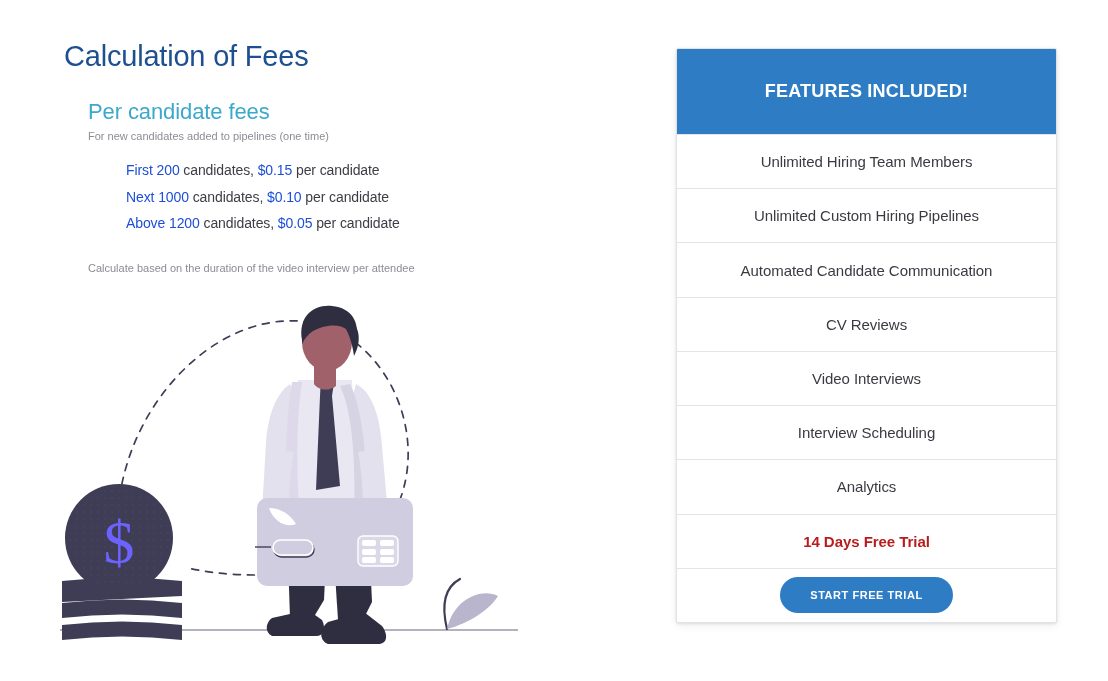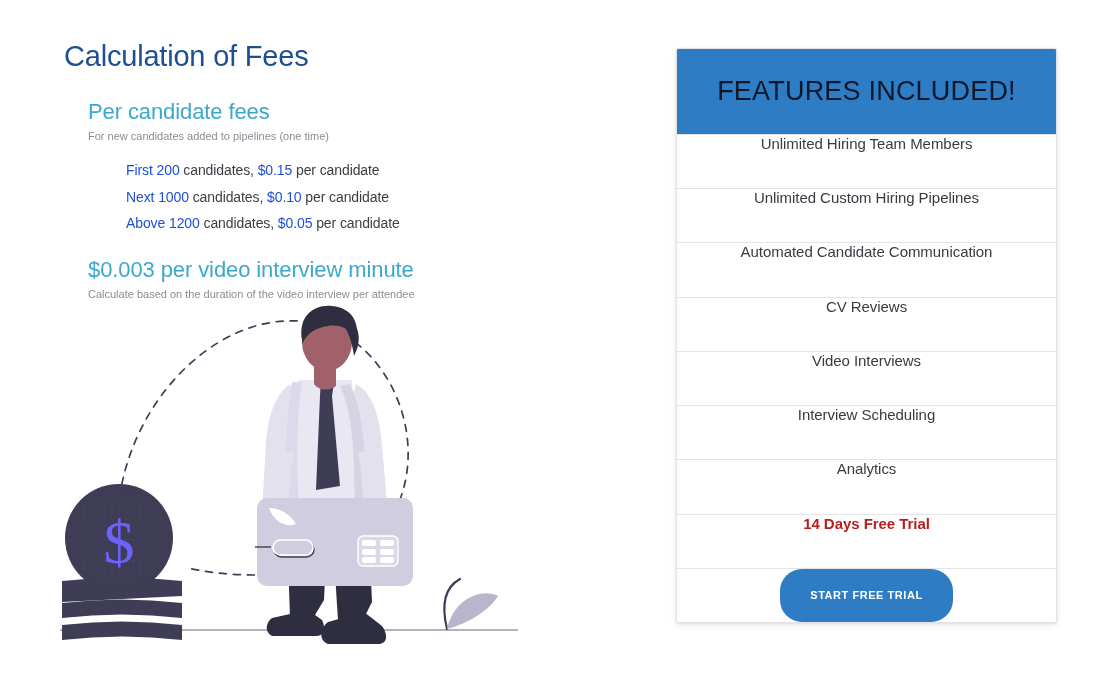--- a/index.html
+++ b/index.html
@@ -56,26 +56,26 @@
     box-shadow: 0 1px 3px rgba(0,0,0,0.10), 0 3px 8px rgba(0,0,0,0.06);
     overflow: hidden;
     display: flex; flex-direction: column;
   }
   .card-header {
     height: 85px; flex: 0 0 85px;
     background: #2e7cc3;
     display: flex; align-items: center; justify-content: center;
   }
   .card-header-text {
-    color: #0f172a; font-size: 27px; font-weight: 400;
+    color: #ffffff; font-size: 18px; font-weight: 700;
     letter-spacing: 0.2px; white-space: nowrap;
   }
   .feature-row {
     flex: 1 1 0;
-    display: flex; justify-content: center;
+    display: flex; align-items: center; justify-content: center;
     border-top: 1px solid #e4e4e6;
     font-size: 15px; color: #3a3a42; text-align: center;
     padding: 0 10px; letter-spacing: -0.05px;
   }
   .feature-row:first-of-type { border-top: none; }
   .feature-row.bold { font-weight: 700; color: #b91c1c; }
   .feature-row.cta { border-top: 1px solid #e4e4e6; }
   .cta-button {
     background: #2e7cc3; color: #ffffff;
     font-size: 11px; font-weight: 700; letter-spacing: 0.55px;
@@ -104,21 +104,20 @@
       </div>
       <div class="tier-row">
         <b>Next 1000</b><span> candidates, </span><b>$0.10</b><span> per candidate</span>
       </div>
       <div class="tier-row">
         <b>Above 1200</b><span> candidates, </span><b>$0.05</b><span> per candidate</span>
       </div>
     </div>
 
     <div class="section section-b">
-      <div class="section-head">$0.003 per video interview minute</div>
       <div class="section-sub">Calculate based on the duration of the video interview per attendee</div>
     </div>
 
     <div class="illustration">
       <svg width="520" height="350" viewBox="0 0 520 350" xmlns="http://www.w3.org/2000/svg">
         <defs>
           <pattern id="coinDots" width="7" height="7" patternUnits="userSpaceOnUse">
             <circle cx="2" cy="2" r="0.9" fill="#4d4b66"></circle>
           </pattern>
         </defs>

